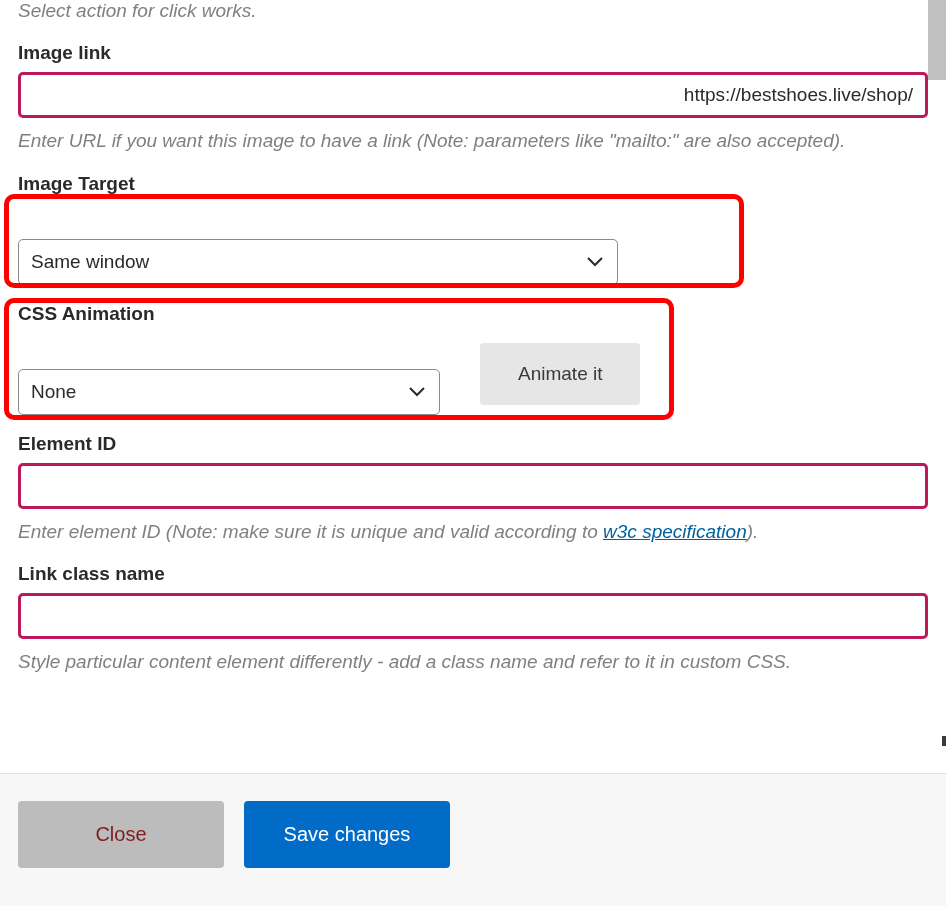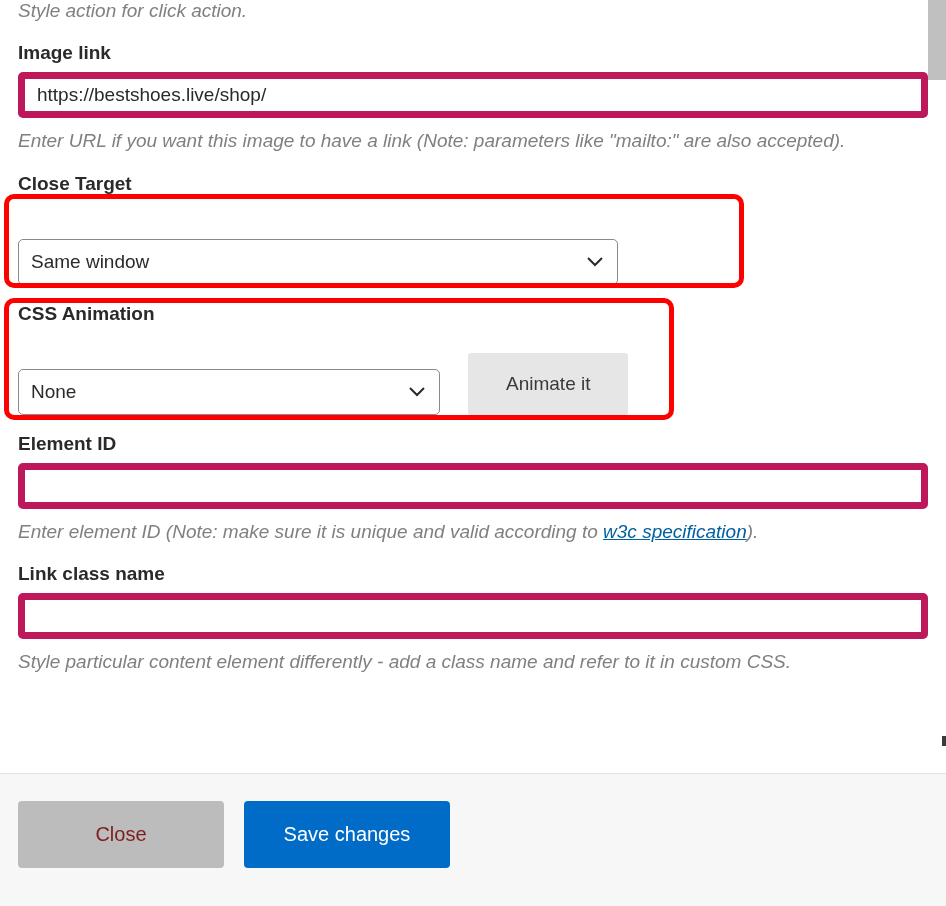--- a/index.html
+++ b/index.html
@@ -51,25 +51,26 @@
       font-weight: 600;
       color: #2a2a2a;
       font-size: 19px;
       margin-bottom: 8px;
       display: block;
     }
     .text-input {
       width: 100%;
       padding: 10px 12px;
       font-size: 19px;
-      border: 7px solid #be185d;
+      border: 3px solid #be185d;
       border-radius: 5px;
       color: #2a2a2a;
       font-family: inherit;
       height: 46px;
+      text-align: right;
     }
     .help-text {
       color: #808080;
       font-style: italic;
       font-size: 19px;
       margin-top: 10px;
       line-height: 1.4;
     }
     .help-link {
       color: #0060a0;
@@ -125,22 +126,22 @@
       border: 5px solid #ff0000;
       border-radius: 10px;
       left: 4px;
       top: 298px;
       width: 670px;
       height: 122px;
       pointer-events: none;
     }
     .anim-row {
       display: flex;
-      align-items: flex-end;
-      gap: 28px;
+      align-items: center;
+      gap: 40px;
     }
     .animate-button {
       background: #e6e6e6;
       border: none;
       padding: 20px 38px;
       font-size: 19px;
       color: #3a3a3a;
       border-radius: 3px;
       cursor: pointer;
       font-family: inherit;
@@ -186,30 +187,30 @@
       width: 4px;
       height: 10px;
       background: #3b3b3b;
     }
   </style>
 </head>
 <body>
 
 <div class="content-area">
 
-  <p class="intro-text">Style action for click action.</p>
+  <p class="intro-text">Select action for click works.</p>
 
   <div class="field-group">
     <label class="field-label">Image link</label>
     <input type="text" class="text-input" value="https://bestshoes.live/shop/" style="">
     <p class="help-text">Enter URL if you want this image to have a link (Note: parameters like "mailto:" are also accepted).</p>
   </div>
 
   <div class="field-group">
-    <label class="field-label">Close Target</label>
+    <label class="field-label">Image Target</label>
     <div class="select-wrapper">
       <select class="select-input select-link-target">
         <option>Same window</option>
       </select>
       <span class="chevron-down">
         <svg viewBox="0 0 16 10">
             <path d="M1 1 L8 8 L15 1" stroke="#2a2a2a" stroke-width="2" fill="none"></path>
           </svg>
       </span>
     </div>

